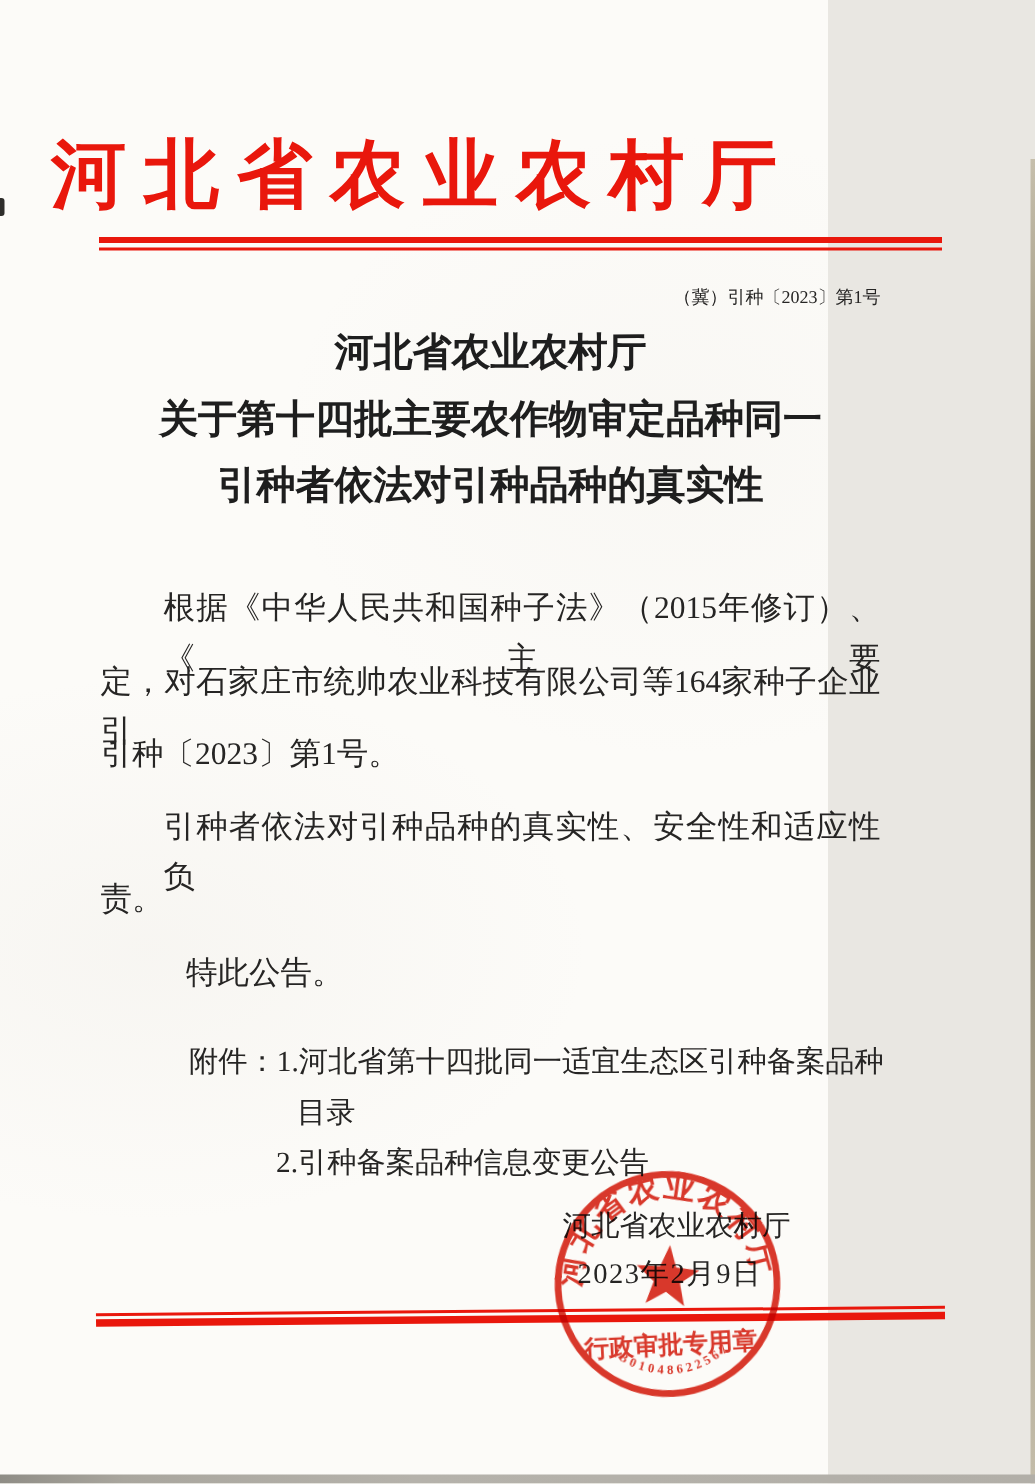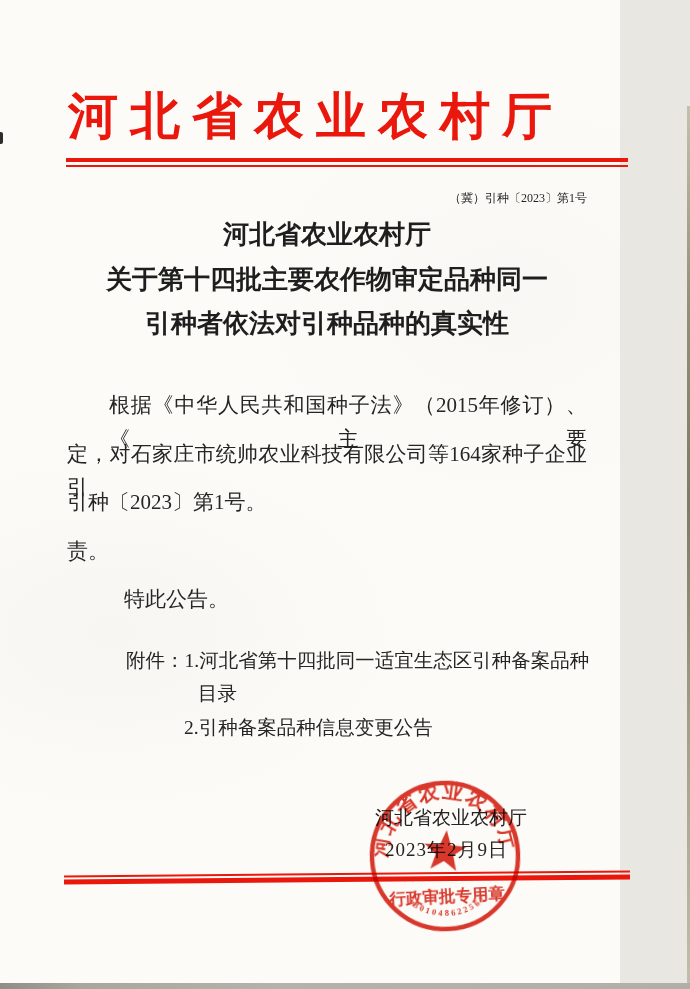--- a/index.html
+++ b/index.html
@@ -2,21 +2,21 @@
 <html style="--red: #e9170c; --seal-red: #d92a1c; --ink: #262524;"><head>
 <meta charset="utf-8">
 <style>
   html,body{margin:0;padding:0;}
   body{
     width:690px;height:989px;overflow:hidden;position:relative;
     background:#e9e7e2;
     font-family:"Liberation Serif","DejaVu Serif",serif;
   }
   .page{
-    position:absolute;left:0;top:0;width:620px;height:989px;
+    position:absolute;left:0;top:0;width:552px;height:989px;
     background:
       radial-gradient(ellipse 420px 260px at 18% 64%, rgba(205,198,186,.10), rgba(205,198,186,0) 70%),
       radial-gradient(ellipse 380px 300px at 82% 30%, rgba(210,205,195,.08), rgba(210,205,195,0) 70%),
       #fcfbf8;
     color:var(--ink,#242424);
   }
 
   
   .masthead{
     position:absolute;left:0;right:0;top:84px;height:64px;line-height:64px;
@@ -114,20 +114,21 @@
   <div class="title">
     <div class="title-line">河北省农业农村厅</div>
     <div class="title-line">关于第十四批主要农作物审定品种同一</div>
     <div class="title-line">引种者依法对引种品种的真实性</div>
   </div>
 
   <div class="text-col">
     <div class="bl ind">根据《中华人民共和国种子法》（2015年修订）、《主要</div>
     <div class="bl">定，对石家庄市统帅农业科技有限公司等164家种子企业引</div>
     <div class="bl last">引种〔2023〕第1号。</div>
+    <div class="bl ind">引种者依法对引种品种的真实性、安全性和适应性负</div>
     <div class="bl last">责。</div>
     <div class="bl ind3 last">特此公告。</div>
 
     <div class="att">
       <div class="al a1"><span>附件：</span><span>1.河北省第十四批同一适宜生态区引种备案品种</span></div>
       <div class="al a1b">目录</div>
       <div class="al a2">2.引种备案品种信息变更公告</div>
     </div>
   </div>
 

